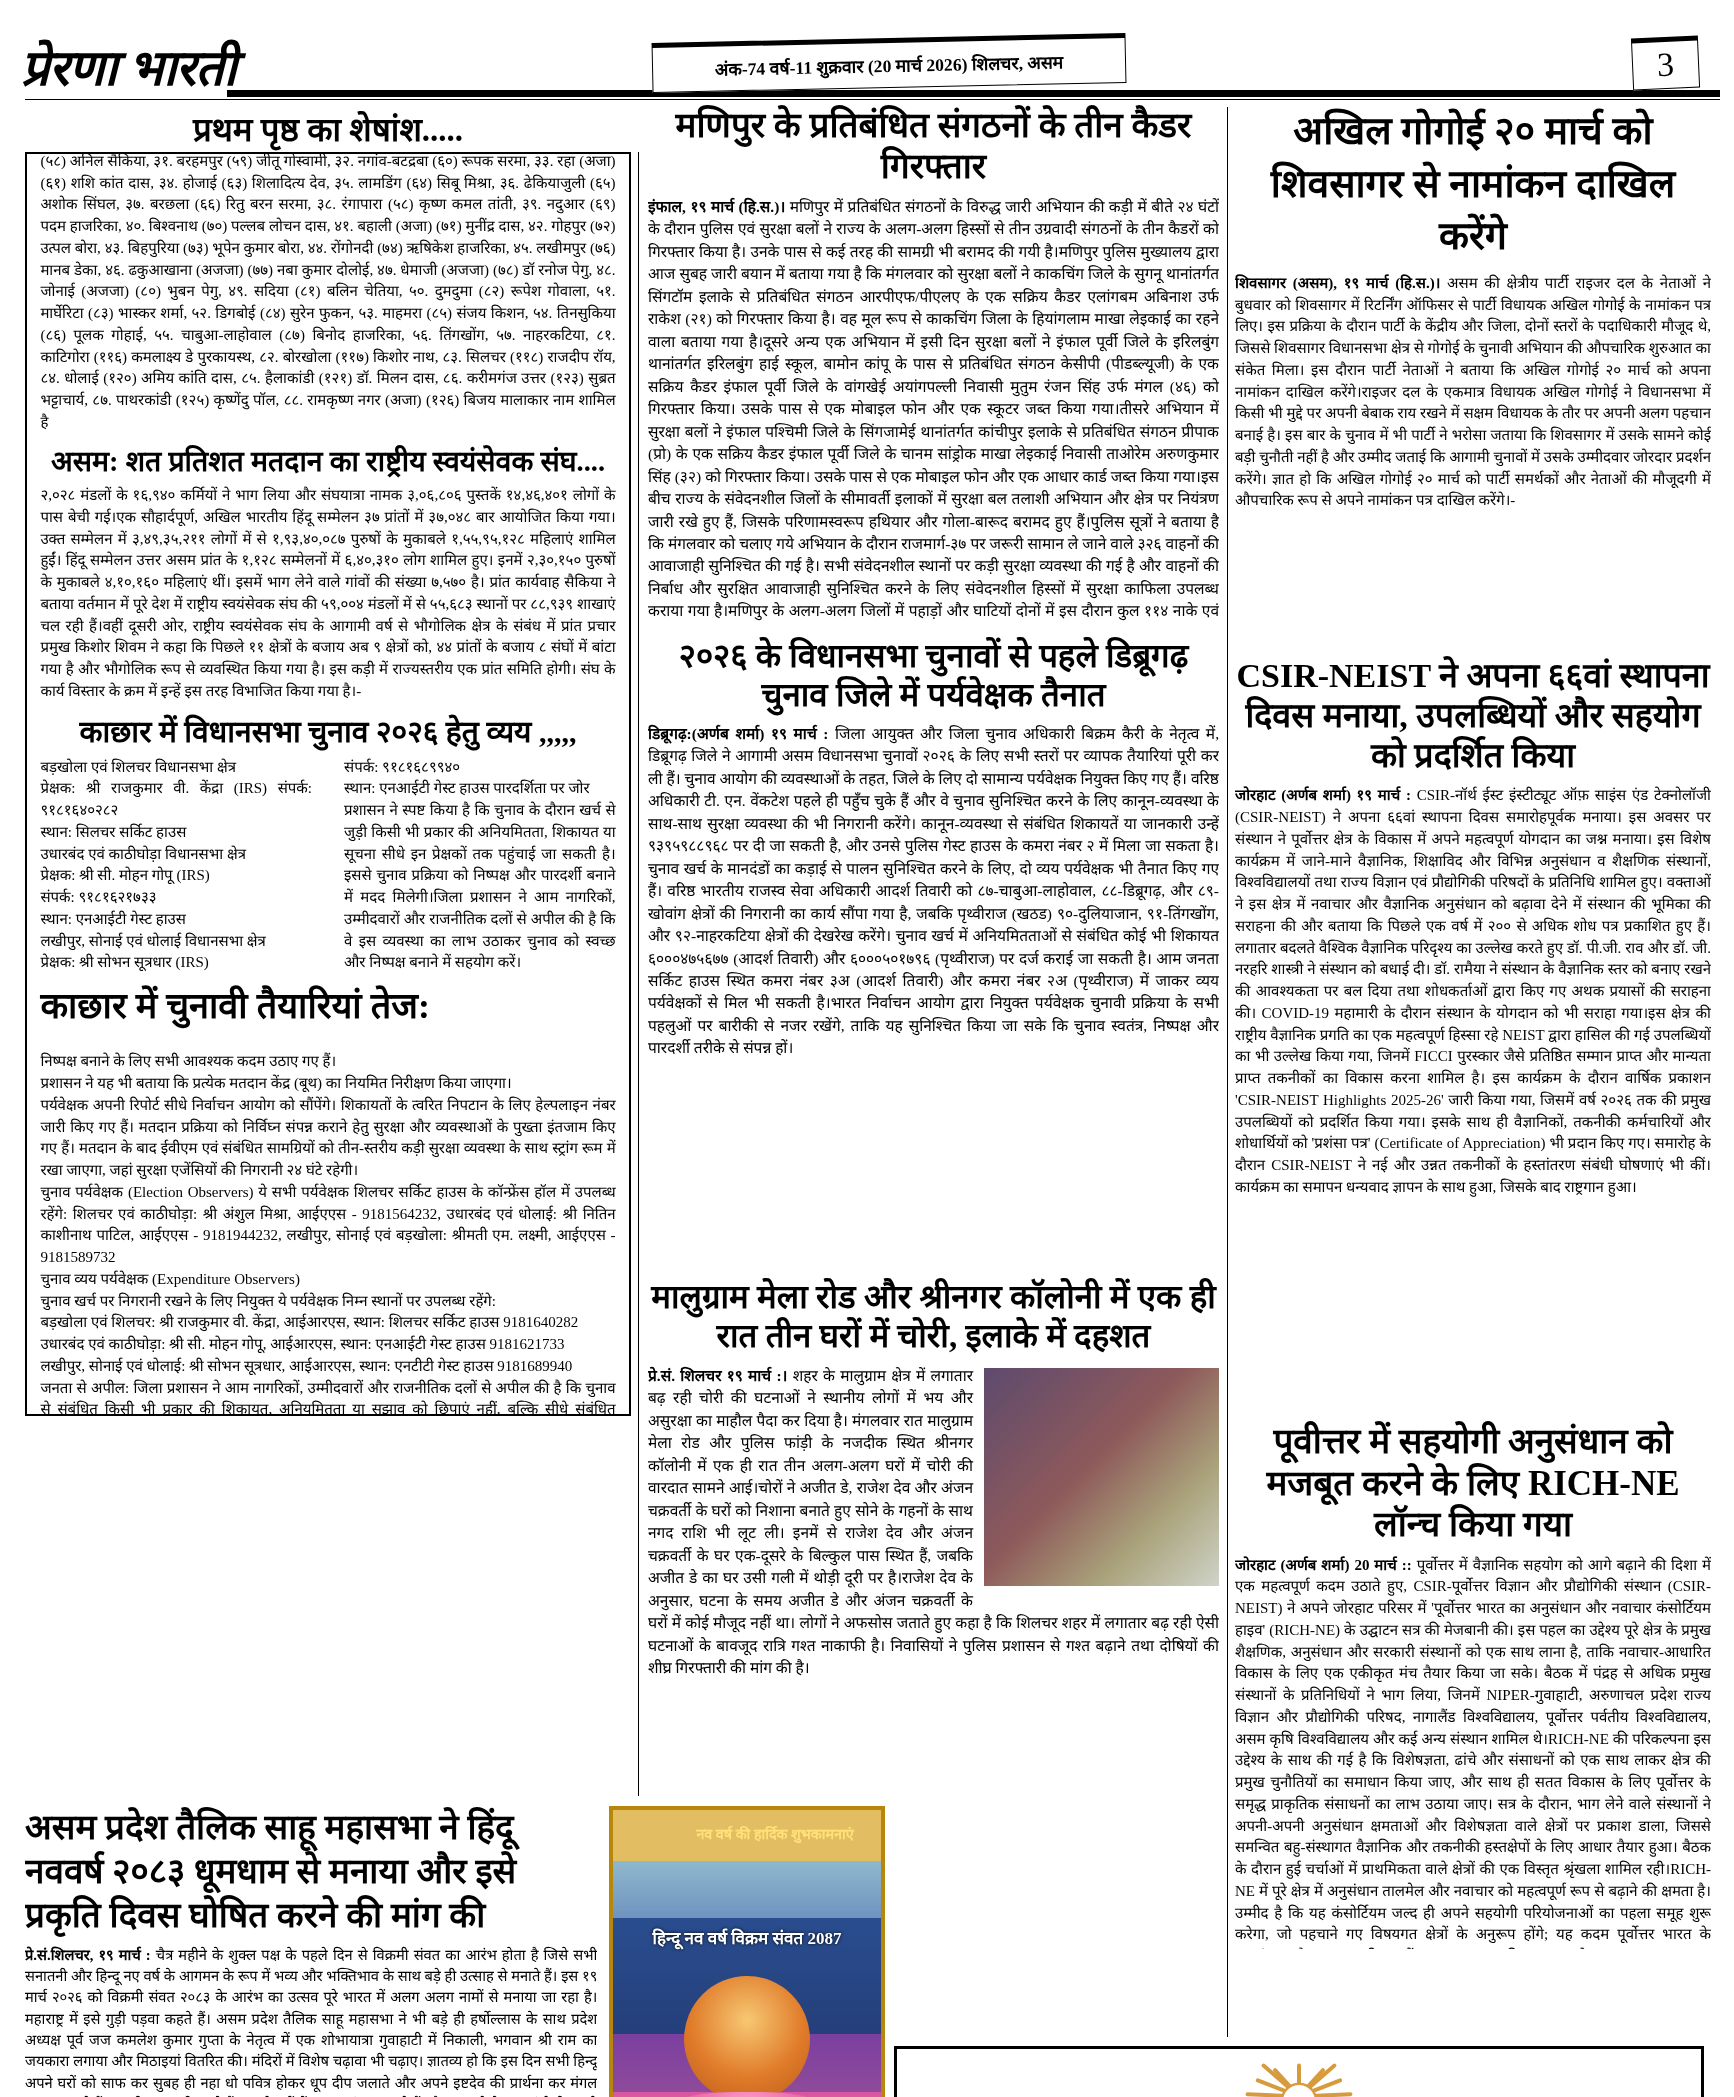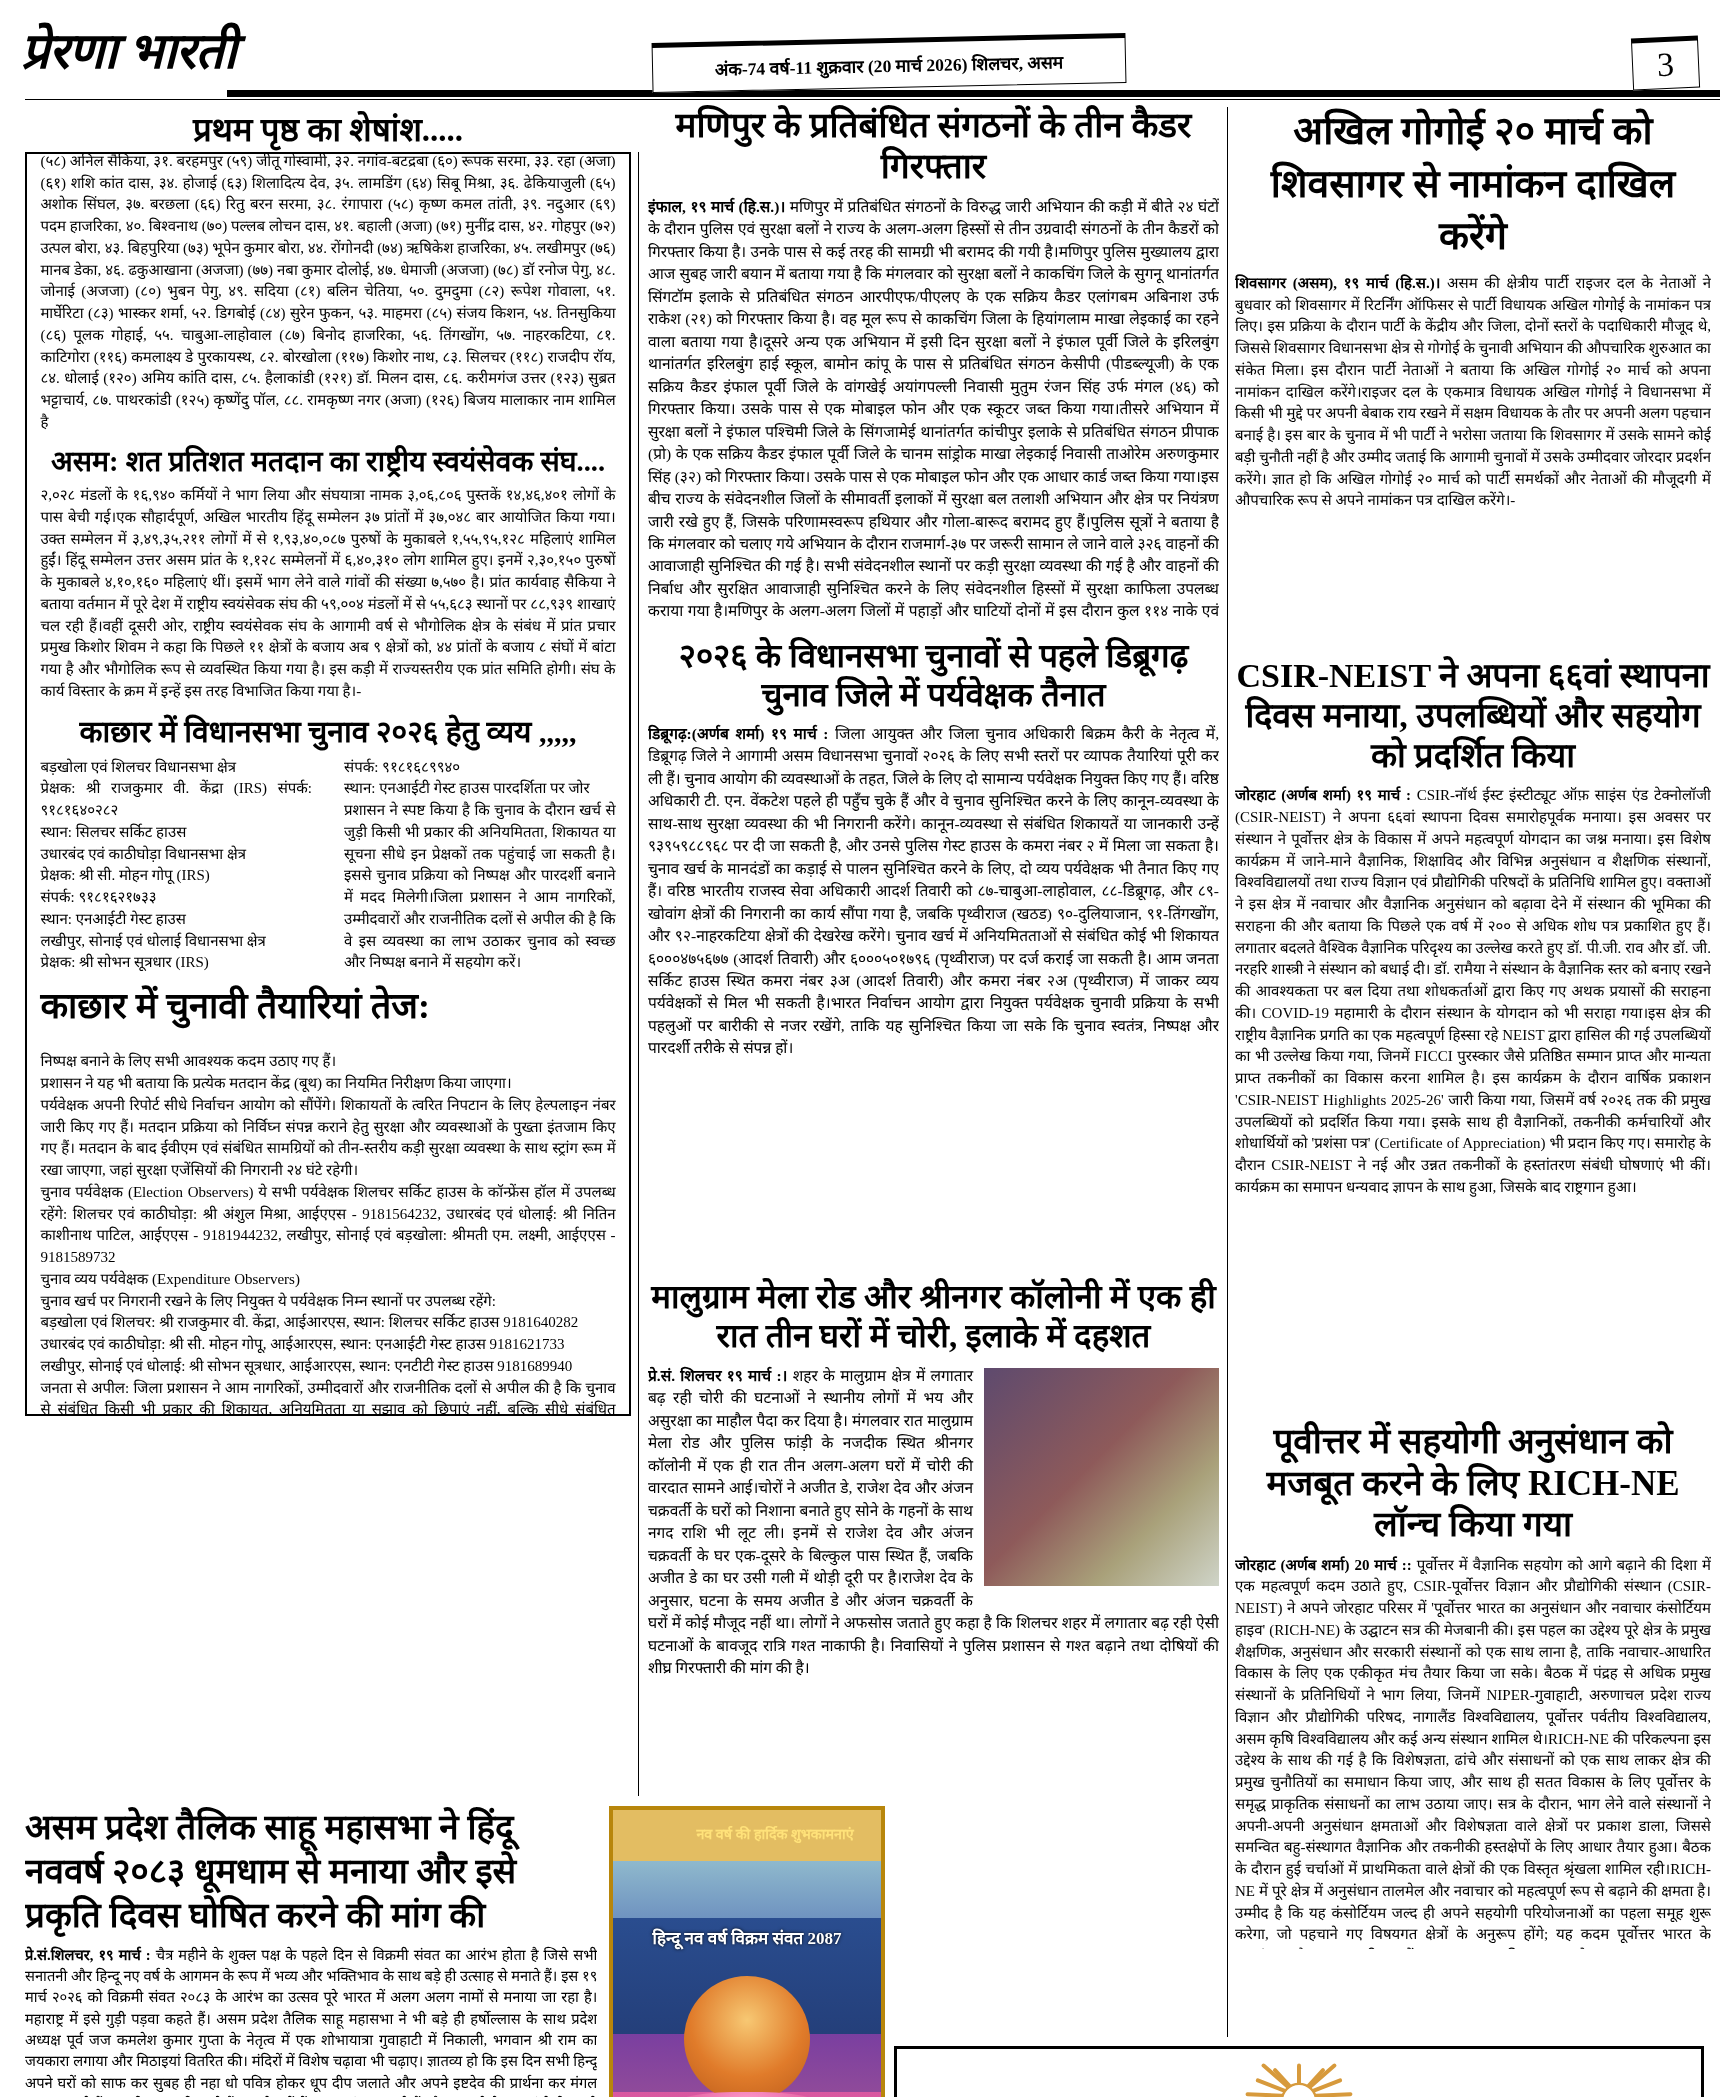--- a/index.html
+++ b/index.html
@@ -1,20 +1,20 @@
 <!DOCTYPE html>
 <html style="font-size:6.7px"><head>
 <meta charset="utf-8">
 <style>
   html,body{margin:0;padding:0;background:#e8e8e8;}
   .page{position:relative;width:1734px;height:2725px;background:#fff;color:#000;
         font-family:"Liberation Serif","DejaVu Serif",serif;overflow:hidden;}
   .abs{position:absolute;box-sizing:border-box;}
   
-  .paper-name{left:21px;top:26px;width:235px;font-size:50px;font-weight:bold;
+  .paper-name{left:21px;top:43px;width:235px;font-size:50px;font-weight:bold;
      font-style:italic;line-height:1.0;letter-spacing:-0.8px;}
   .mast-rule{left:227px;top:90px;width:1493px;height:6.7px;background:#000;}
   .mast-rule2{left:25px;top:99px;width:1695px;height:1.3px;background:#000;}
   .issue-box{left:652px;top:38px;width:474px;height:50px;border:1.7px solid #000;
      border-top:5.9px solid #000;transform:rotate(-1.2deg);display:flex;align-items:center;
      justify-content:center;font-size:17.6px;font-weight:bold;text-align:center;background:#fff;}
   .page-box{left:1632px;top:37px;width:67px;height:52px;border:1.7px solid #000;
      border-top:5.9px solid #000;transform:rotate(-2.5deg);display:flex;align-items:center;
      justify-content:center;font-size:34px;background:#fff;}
   

